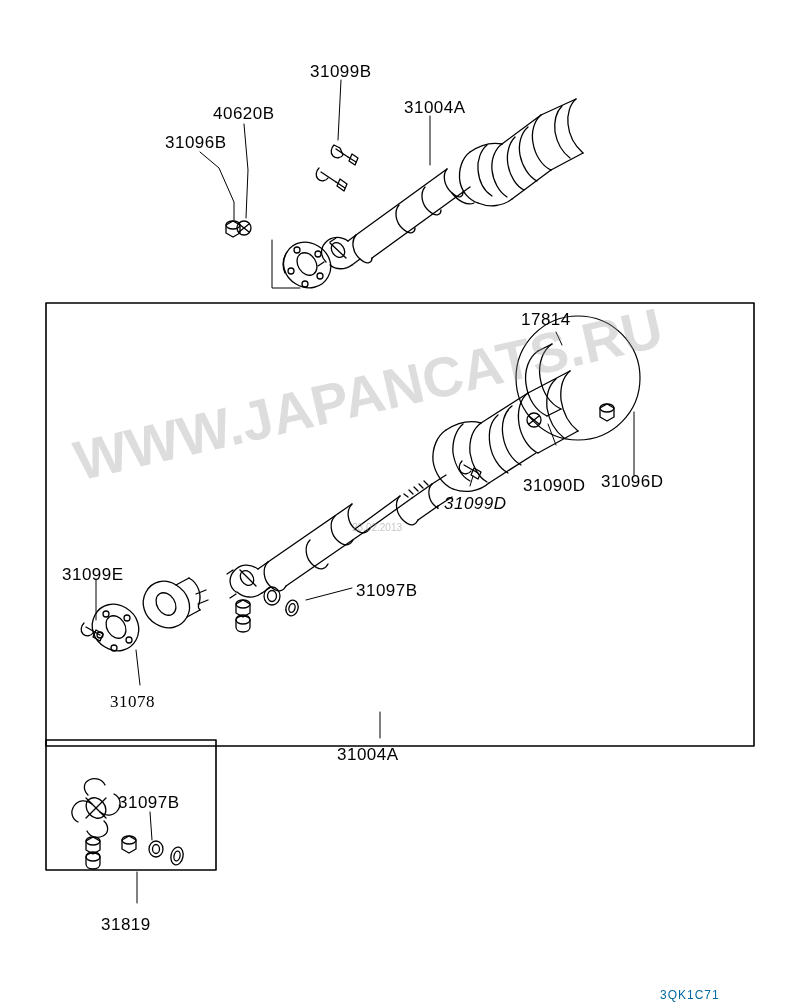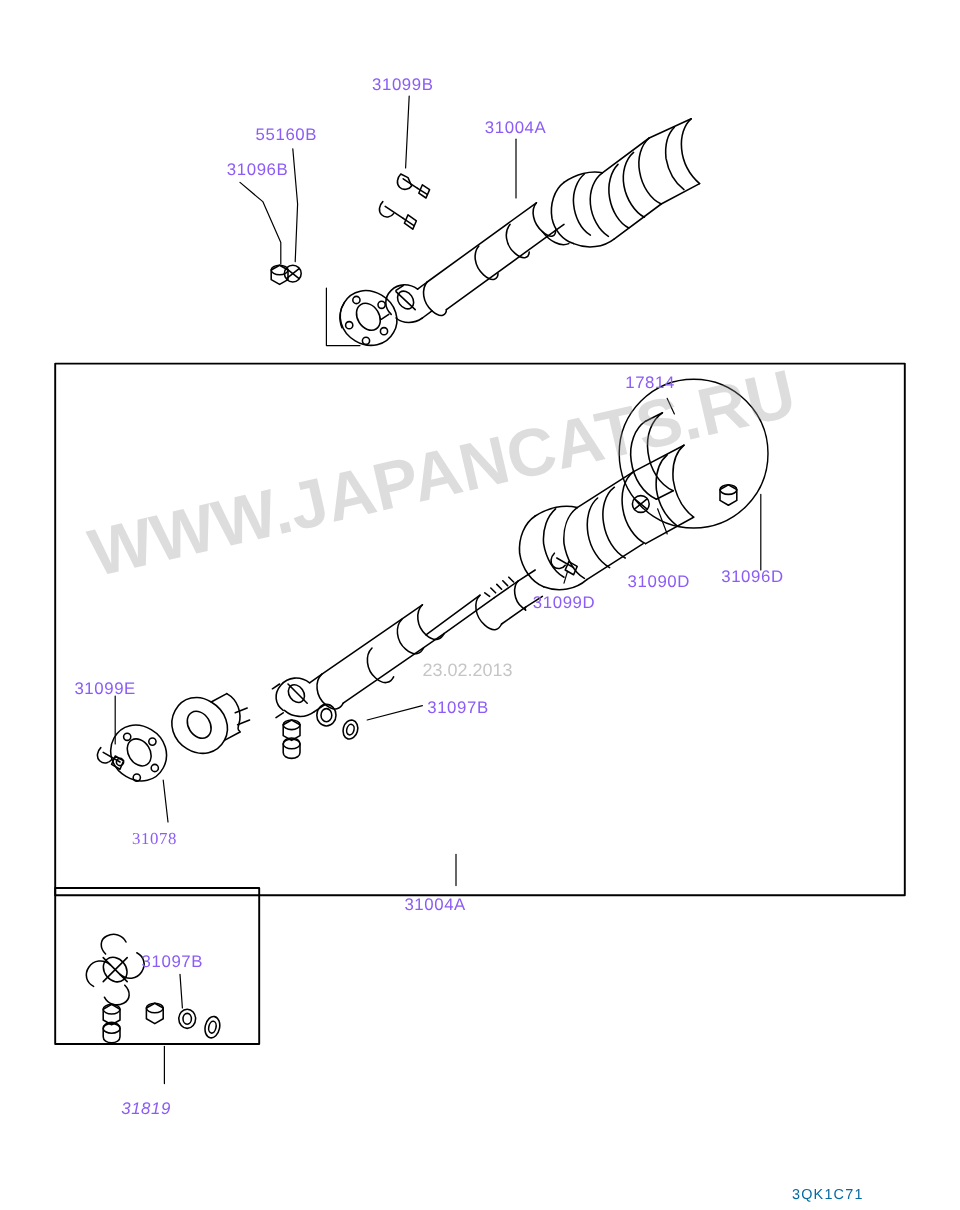--- a/index.html
+++ b/index.html
@@ -22,23 +22,23 @@
     height: 1008px;
   }
   .svg-layer {
     position: absolute;
     left: 0; top: 0;
     width: 800px;
     height: 1008px;
   }
   .label {
     position: absolute;
-    font-size: 14px;
+    font-size: 17px;
     letter-spacing: 0.5px;
-    color: #8b5cf6;
+    color: #000000;
     white-space: nowrap;
     font-family: "Liberation Sans", sans-serif;
   }
   .code-label {
     position: absolute;
     font-size: 12px;
     letter-spacing: 1px;
     color: #0369a1;
     white-space: nowrap;
     font-family: Liberation Sans, sans-serif;
@@ -52,22 +52,22 @@
     color: rgba(150,150,150,0.32);
     transform: rotate(-13deg);
     transform-origin: left top;
     white-space: nowrap;
     font-family: "Liberation Sans", sans-serif;
     pointer-events: none;
   }
   .watermark-date {
     position: absolute;
     left: 352px;
-    top: 550px;
-    font-size: 15px;
+    top: 522px;
+    font-size: 10px;
     color: rgba(150,150,150,0.55);
     white-space: nowrap;
     font-family: "Liberation Sans", sans-serif;
     pointer-events: none;
   }
 </style>
 </head>
 <body>
 
 <div id="page">
@@ -277,29 +277,29 @@
 
       <path d="M150,812 L152,840" stroke-width="1"></path>
       <path d="M137,903 L137,872" stroke-width="1"></path>
     </g>
   </svg>
 
   <div class="watermark-main">WWW.JAPANCATS.RU</div>
   <div class="watermark-date">23.02.2013</div>
 
   <div class="label" style="left:310px; top:62px;">31099B</div>
-  <div class="label" style="left:213px; top:104px;">55160B</div>
-  <div class="label" style="left:165px; top:133px;margin-left:24px;">31096B</div>
+  <div class="label" style="left:213px; top:104px;">40620B</div>
+  <div class="label" style="left:165px; top:133px;">31096B</div>
   <div class="label" style="left:404px; top:98px;">31004A</div>
   <div class="label" style="left:521px; top:310px;">17814</div>
   <div class="label" style="left:523px; top:476px;">31090D</div>
   <div class="label" style="left:601px; top:472px;">31096D</div>
-  <div class="label" style="left:444px; top:494px;">31099D</div>
+  <div class="label" style="left:444px; top:494px;font-style:italic;">31099D</div>
   <div class="label" style="left:62px;  top:565px;">31099E</div>
   <div class="label" style="left:356px; top:581px;">31097B</div>
   <div class="label" style="left:110px; top:692px;font-family:Liberation Serif, serif;">31078</div>
   <div class="label" style="left:337px; top:745px;">31004A</div>
   <div class="label" style="left:118px; top:793px;">31097B</div>
-  <div class="label" style="left:101px; top:915px;font-style:italic;">31819</div>
+  <div class="label" style="left:101px; top:915px;">31819</div>
 
   <div class="code-label" style="left:660px; top:988px;">3QK1C71</div>
 
 </div>
 
 </body></html>

